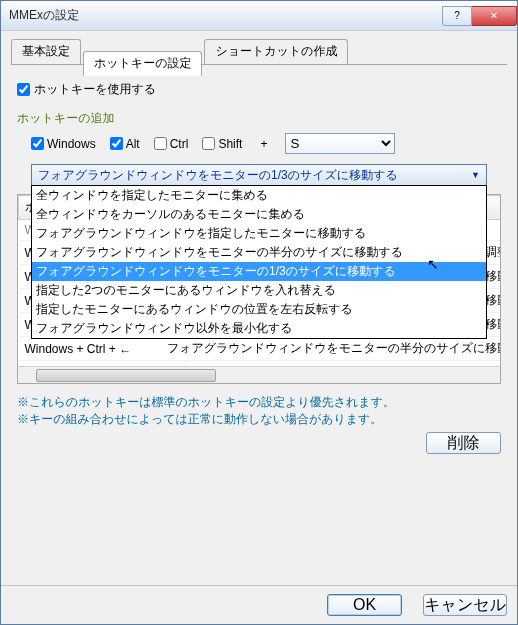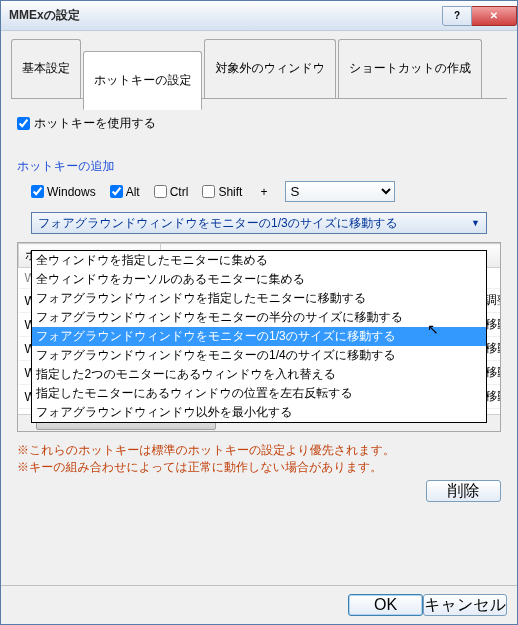--- a/index.html
+++ b/index.html
@@ -1,73 +1,72 @@
 <!DOCTYPE html>
 <html><head>
 <meta charset="utf-8">
 <style>
 * { margin: 0; padding: 0; box-sizing: border-box; }
 body { font-family: "MS UI Gothic", "Meiryo", sans-serif; font-size: 12px; background: #fff; }
 .window { width: 518px; height: 625px; border: 1px solid #5a7ca8; background: #f0f0f0; display: flex; flex-direction: column; }
-.titlebar { height: 30px; background: linear-gradient(to bottom, #fdfdfe, #e8eef7 50%, #d6e2f0); display: flex; align-items: center; padding: 0 0 0 8px; border-bottom: 1px solid #c0cde0; font-weight: bold; }
+.titlebar { height: 30px; background: linear-gradient(to bottom, #fdfdfe, #e8eef7 50%, #d6e2f0); display: flex; align-items: center; padding: 0 0 0 8px; border-bottom: 1px solid #c0cde0; }
 .titlebar .title { flex: 1; color: #2a2a2a; font-size: 12px; }
 .titlebar .buttons { display: flex; height: 20px; }
 .titlebar .btn { width: 30px; height: 20px; display: flex; align-items: center; justify-content: center; font-size: 10px; border: 1px solid #8ba3c0; border-left: none; background: linear-gradient(to bottom, #f5f8fc, #dae5f2); }
 .titlebar .btn:first-child { border-left: 1px solid #8ba3c0; border-radius: 0 0 0 3px; }
 .titlebar .btn.close { background: linear-gradient(to bottom, #f0a0a0, #d04040); color: #fff; border-color: #a03030; border-radius: 0 0 3px 0; width: 45px; }
 .content { flex: 1; padding: 8px 10px; display: flex; flex-direction: column; position: relative; }
 .tabs { display: flex; border-bottom: 1px solid #a8a8a8; margin-bottom: 10px; }
-.tab { padding: 20px 10px; border: 1px solid #a8a8a8; border-bottom: none; background: #f0f0f0; margin-right: 2px; border-radius: 3px 3px 0 0; cursor: pointer; }
+.tab { padding: 3px 10px; border: 1px solid #a8a8a8; border-bottom: none; background: #f0f0f0; margin-right: 2px; border-radius: 3px 3px 0 0; cursor: pointer; }
 .tab.active { background: #fff; position: relative; top: 12px; border-bottom: 1px solid #fff; }
 .checkbox-row { display: flex; align-items: center; margin: 6px 0 10px 6px; }
 .checkbox-row input { margin-right: 4px; }
-.section-label { margin: 16px 0 6px 6px; color: #1d4ed8; }
+.section-label { margin: 2px 0 6px 6px; color: #4d7c0f; }
 .modifier-row { display: flex; align-items: center; gap: 14px; margin: 0 0 10px 20px; }
 .modifier-row label { display: flex; align-items: center; gap: 3px; }
 .modifier-row .plus { margin: 0 4px; }
 .key-select { width: 110px; height: 21px; border: 1px solid #7b9ebd; background: linear-gradient(to bottom,#fff,#eef2f7); }
 .action-label { margin: 4px 0 4px 6px; }
 .dropdown-wrap { margin: 0 20px 8px 20px; position: relative; }
 .dropdown-btn { width: 100%; height: 22px; border: 1px solid #5a7ca8; background: linear-gradient(to bottom,#f5f8fc,#dae5f2); display: flex; align-items: center; padding: 0 6px; color: #003399; cursor: pointer; }
 .dropdown-btn .arrow { margin-left: auto; font-size: 9px; }
-.dropdown-list { position: absolute; top: 38px; left: 0; right: 0; background: #fff; border: 1px solid #000; z-index: 100; max-height: 200px; overflow: hidden; }
+.dropdown-list { position: absolute; top: 21px; left: 0; right: 0; background: #fff; border: 1px solid #000; z-index: 100; max-height: 200px; overflow: hidden; }
 .dropdown-list .opt { padding: 1px 4px; white-space: nowrap; overflow: hidden; cursor: pointer; }
 .dropdown-list .opt.selected { background: #3399ff; color: #fff; }
 .cursor { position: absolute; top: 70px; left: 395px; font-size: 14px; z-index: 200; pointer-events: none; }
 .table-wrap { margin: 0 6px; border: 1px solid #a8a8a8; background: #fff; height: 190px; overflow: hidden; position: relative; }
 .table { width: 100%; border-collapse: collapse; }
 .table th { background: linear-gradient(to bottom,#fdfdfd,#ececec); border: 1px solid #d0d0d0; padding: 3px 6px; text-align: left; font-weight: normal; }
 .table td { padding: 3px 6px; border-bottom: 1px solid #f0f0f0; white-space: nowrap; overflow: hidden; }
 .table td:first-child { width: 170px; }
 .scrollbar-h { position: absolute; bottom: 0; left: 0; right: 0; height: 17px; background: #f0f0f0; border-top: 1px solid #d0d0d0; display: flex; align-items: center; }
 .scrollbar-h .thumb { width: 180px; height: 13px; margin-left: 18px; background: linear-gradient(to bottom,#e8e8e8,#d0d0d0); border: 1px solid #a0a0a0; border-radius: 2px; }
-.notes { margin: 10px 6px 4px 6px; color: #c2410c; line-height: 1.4; }
+.notes { margin: 10px 6px 4px 6px; color: #0369a1; line-height: 1.4; }
 .delete-row { display: flex; justify-content: flex-end; margin: 0 6px 6px 0; }
-.bottom-bar { border-top: 1px solid #c0c0c0; padding: 8px 10px; display: flex; justify-content: flex-end; gap: 0; background: #f0f0f0; }
+.bottom-bar { border-top: 1px solid #c0c0c0; padding: 8px 10px; display: flex; justify-content: flex-end; gap: 21px; background: #f0f0f0; }
 .btn-std { min-width: 75px; height: 22px; border: 1px solid #7b9ebd; background: linear-gradient(to bottom,#fff,#e4ecf7); border-radius: 3px; cursor: pointer; font-size: 16px; }
 .btn-std.default { border: 1px solid #3c7fb1; box-shadow: 0 0 0 1px #b0d4f0 inset; }
 .hidden-row td { color: #888; }
 </style>
 </head>
 <body>
 
 <div class="window">
   <div class="titlebar">
     <span class="title">MMExの設定</span>
     <div class="buttons">
       <div class="btn">?</div>
       <div class="btn close">✕</div>
     </div>
   </div>
 
   <div class="content">
     <div class="tabs">
       <div class="tab">基本設定</div>
       <div class="tab active">ホットキーの設定</div>
-      <div class="tab">対象外のウィンドウ</div>
       <div class="tab">ショートカットの作成</div>
     </div>
 
     <div class="checkbox-row">
       <input type="checkbox" checked="" style="">
       <span>ホットキーを使用する</span>
     </div>
 
     <div class="section-label">ホットキーの追加</div>
 
@@ -99,21 +98,20 @@
       <div class="dropdown-btn">
         <span>フォアグラウンドウィンドウをモニターの1/3のサイズに移動する</span>
         <span class="arrow">▼</span>
       </div>
       <div class="dropdown-list">
         <div class="opt">全ウィンドウを指定したモニターに集める</div>
         <div class="opt">全ウィンドウをカーソルのあるモニターに集める</div>
         <div class="opt">フォアグラウンドウィンドウを指定したモニターに移動する</div>
         <div class="opt">フォアグラウンドウィンドウをモニターの半分のサイズに移動する</div>
         <div class="opt selected">フォアグラウンドウィンドウをモニターの1/3のサイズに移動する</div>
-        <div class="opt">フォアグラウンドウィンドウをモニターの1/4のサイズに移動する</div>
         <div class="opt">指定した2つのモニターにあるウィンドウを入れ替える</div>
         <div class="opt">指定したモニターにあるウィンドウの位置を左右反転する</div>
         <div class="opt">フォアグラウンドウィンドウ以外を最小化する</div>
         <span class="cursor">↖</span>
       </div>
     </div>
 
     <div class="table-wrap">
       <table class="table">
         <thead>

